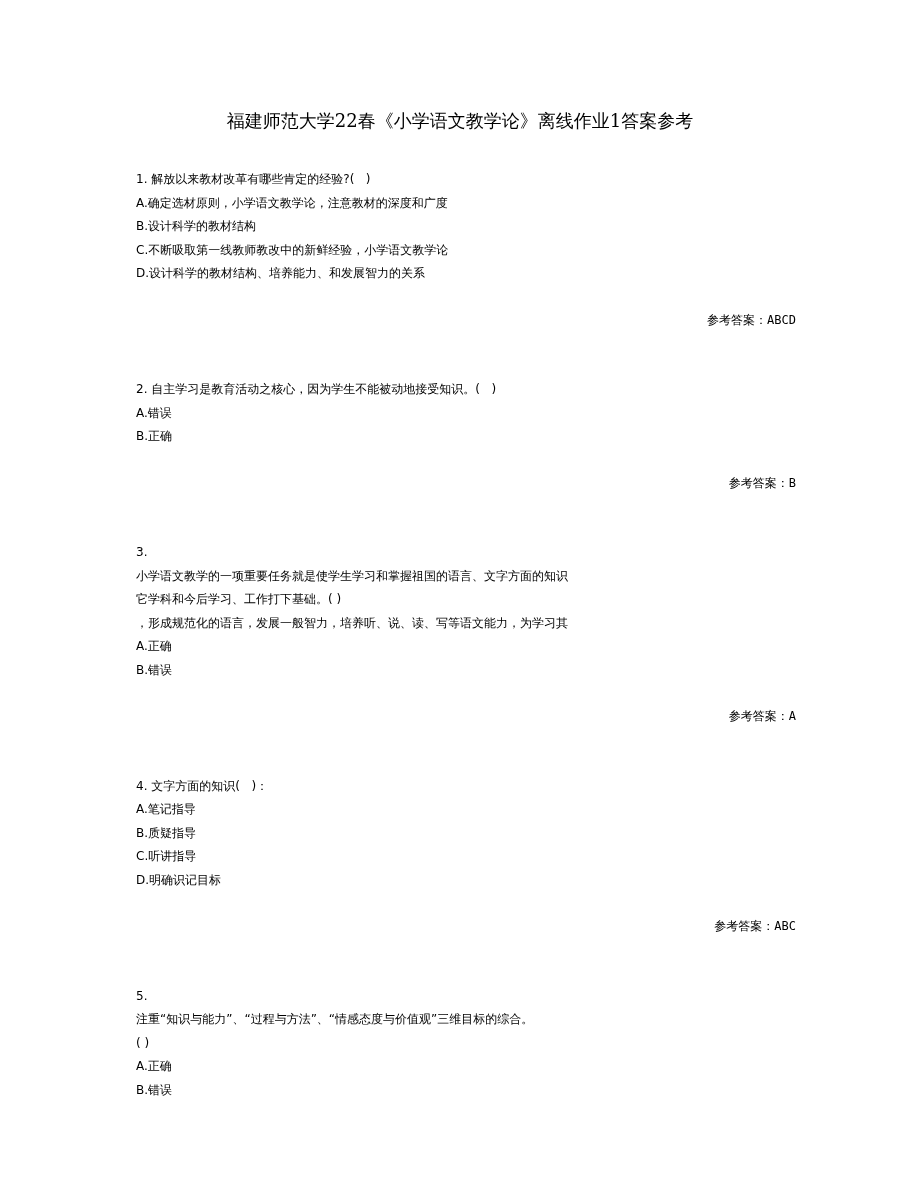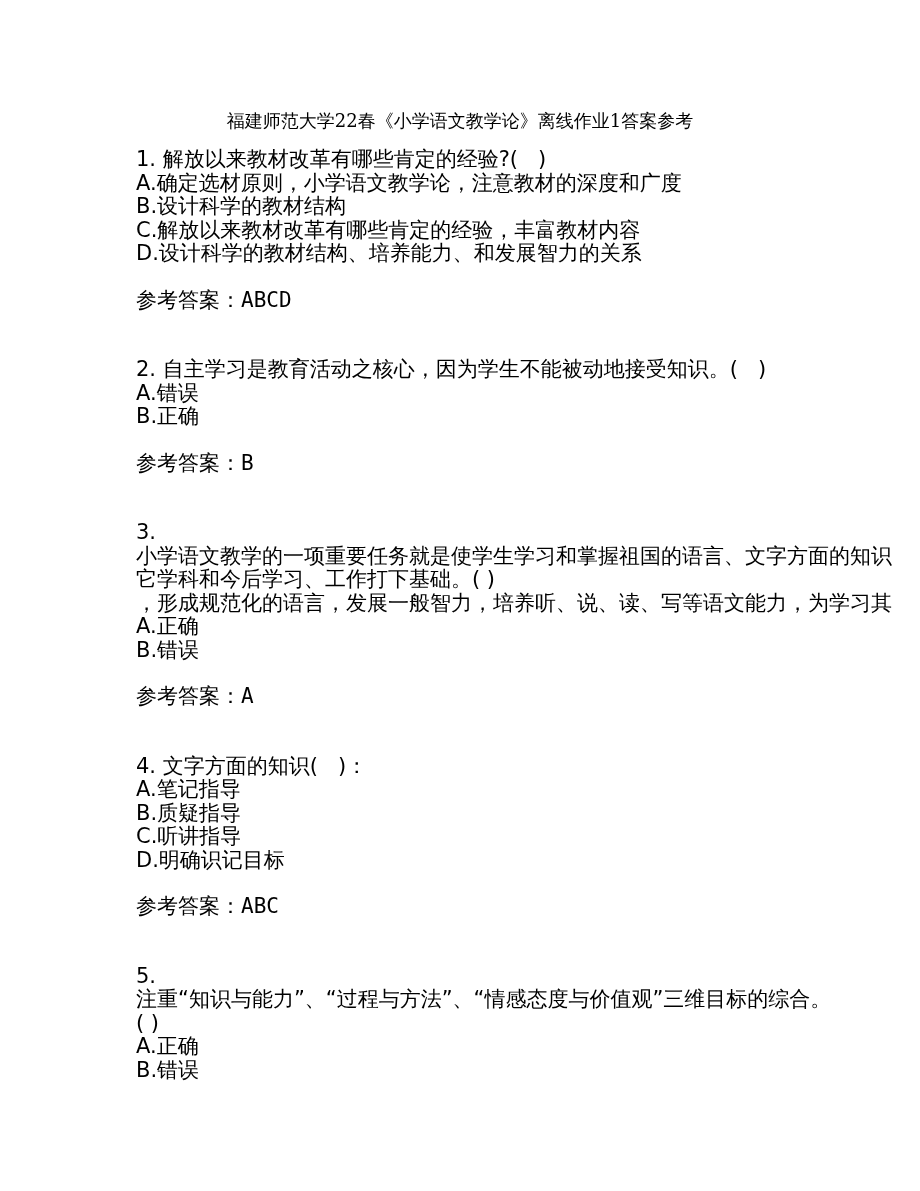--- a/index.html
+++ b/index.html
@@ -30,40 +30,41 @@
       width: 920px;
       text-align: center;
       font-family: "DejaVu Serif", "Liberation Serif", serif;
       font-size: 18px;
       line-height: 26px;
       letter-spacing: 0px;
     }
     .content {
       position: absolute;
       left: 136px;
-      top: 148px;
+      top: 168px;
       width: 660px;
-      font-size: 21px;
+      font-size: 12px;
       line-height: 23.5px;
     }
     .question {
       margin: 0;
     }
     .q-stem {
       white-space: pre-wrap;
     }
     .q-number {
       white-space: pre;
     }
     .option {
       white-space: nowrap;
     }
     .answer {
       margin-top: 23px;
       white-space: nowrap;
+      text-align: right;
     }
     .gap {
       height: 46px;
     }
     .mono {
       font-family: "DejaVu Sans Mono", "Liberation Mono", monospace;
     }
   </style>
 </head>
 <body>
@@ -71,21 +72,21 @@
 <div class="page">
 
   <div class="title">福建师范大学22春《小学语文教学论》离线作业1答案参考</div>
 
   <div class="content">
 
     <div class="question">
       <div class="q-stem"><span class="q-number">1.</span><span> 解放以来教材改革有哪些肯定的经验?(   )</span></div>
       <div class="option">A.确定选材原则，小学语文教学论，注意教材的深度和广度</div>
       <div class="option">B.设计科学的教材结构</div>
-      <div class="option">C.解放以来教材改革有哪些肯定的经验，丰富教材内容</div>
+      <div class="option">C.不断吸取第一线教师教改中的新鲜经验，小学语文教学论</div>
       <div class="option">D.设计科学的教材结构、培养能力、和发展智力的关系</div>
       <div class="answer"><span>参考答案：</span><span class="mono">ABCD</span></div>
     </div>
     <div class="gap"></div>
 
     <div class="question">
       <div class="q-stem"><span class="q-number">2.</span><span> 自主学习是教育活动之核心，因为学生不能被动地接受知识。(   )</span></div>
       <div class="option">A.错误</div>
       <div class="option">B.正确</div>
       <div class="answer"><span>参考答案：</span><span class="mono">B</span></div>

